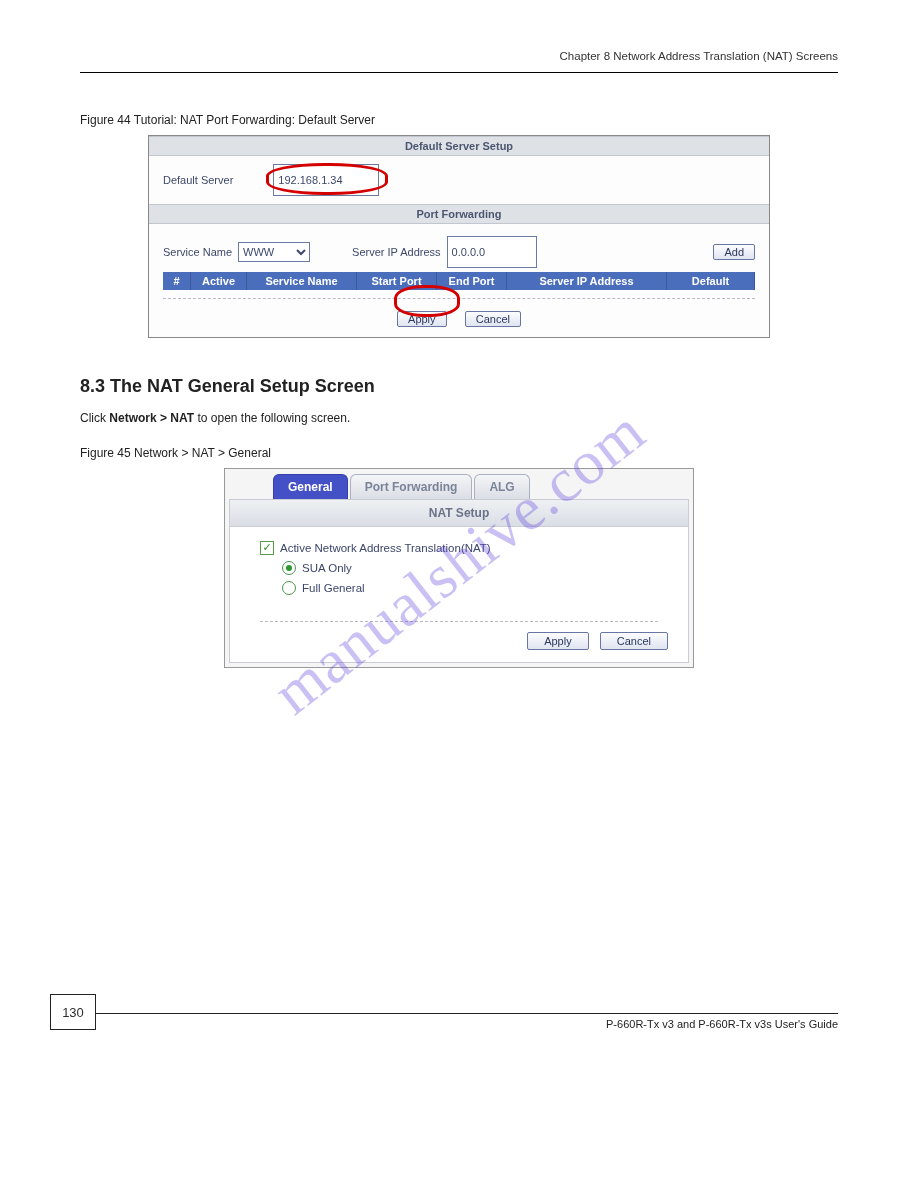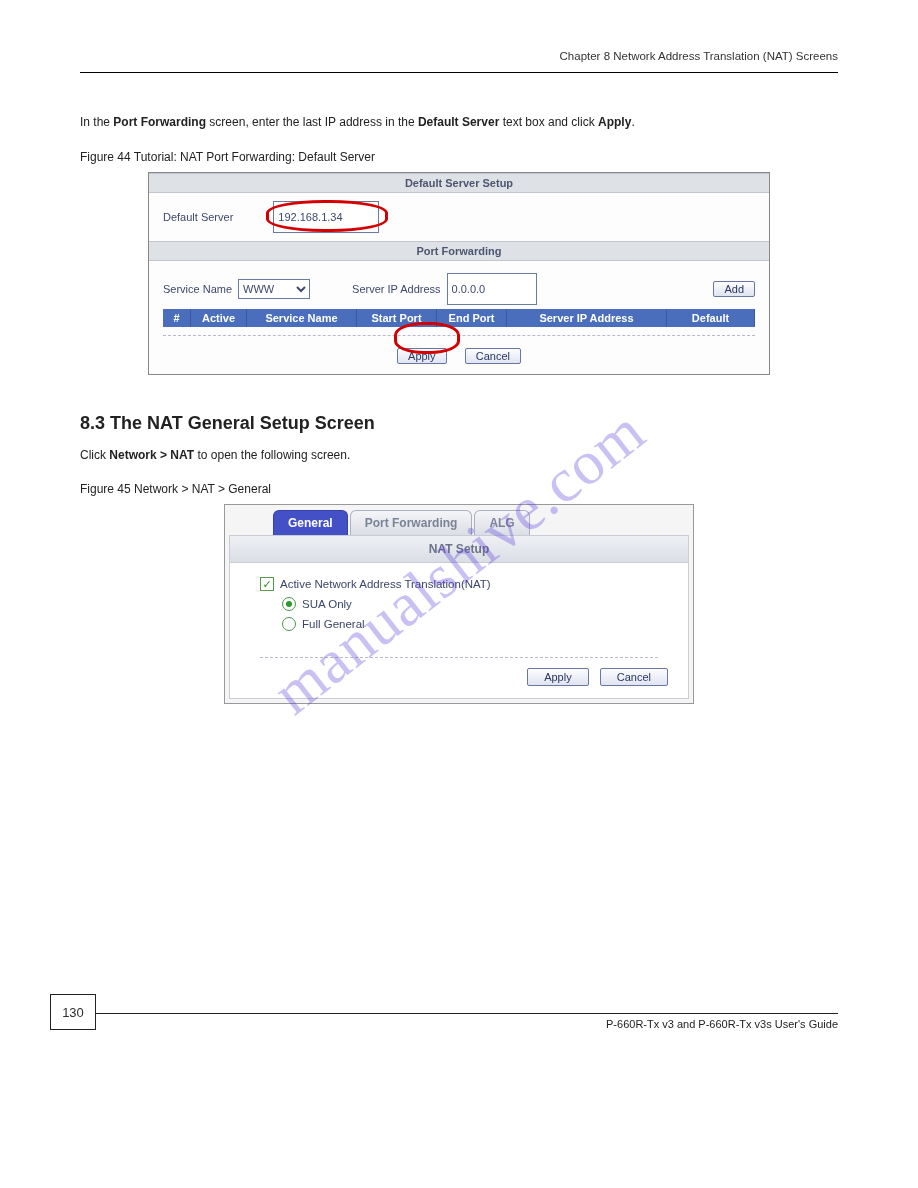--- a/index.html
+++ b/index.html
@@ -288,23 +288,20 @@
     .fig-center { text-align: center; }
   </style>
 </head>
 <body>
 
 <div class="page-wrap">
 
   <div class="header-right">Chapter 8 Network Address Translation (NAT) Screens</div>
   <div class="header-line"></div>
 
-  <p class="body-text">
-    <span>In the </span><span class="strong">Port Forwarding</span><span> screen, enter the last IP address in the </span><span class="strong">Default Server</span><span> text box and click </span><span class="strong">Apply</span><span>.</span>
-  </p>
 
   <p class="fig-caption">
     <span style="font-weight:normal">Figure 44   </span><span style="font-weight:normal">Tutorial: NAT Port Forwarding: Default Server</span>
   </p>
 
   <div class="fig-center">
     <div class="fig-container">
       <div class="panel">
         <div class="panel-section-title">Default Server Setup</div>
         <div class="panel-body">

